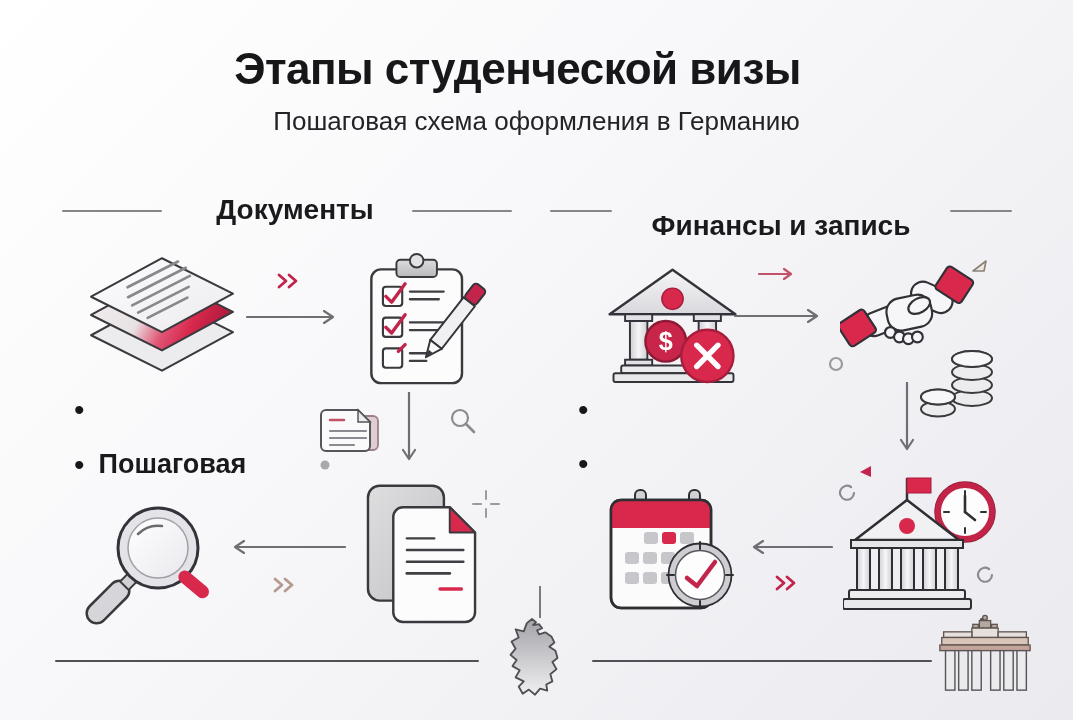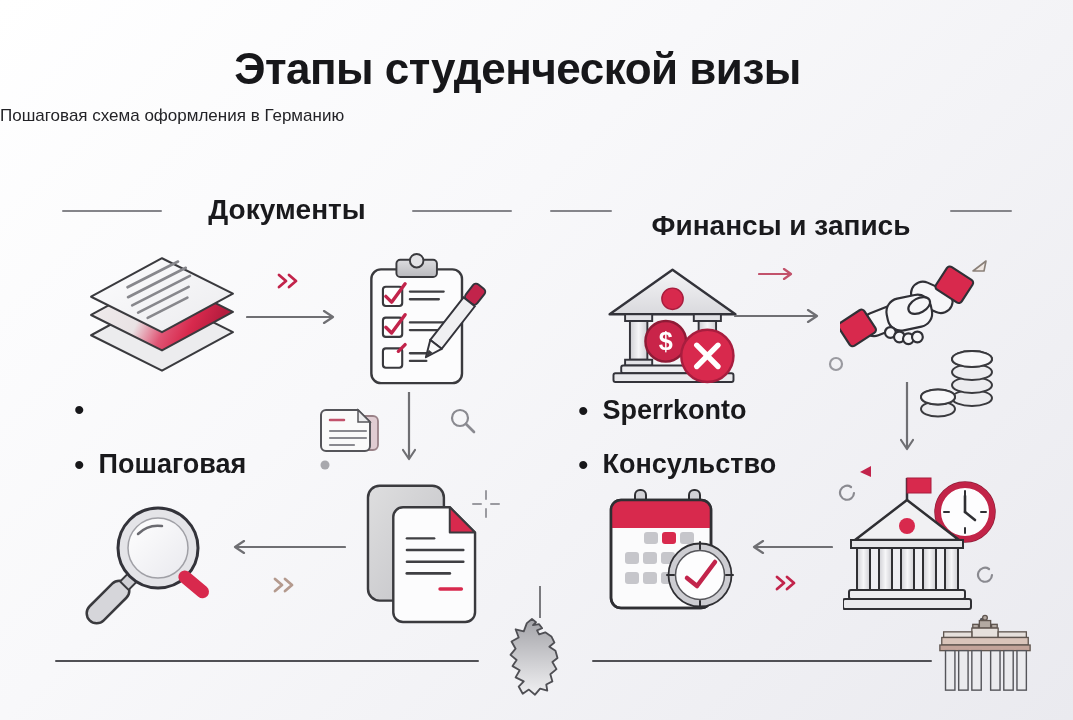--- a/index.html
+++ b/index.html
@@ -7,22 +7,22 @@
   #canvas{
     position:relative;width:1073px;height:720px;overflow:hidden;
     background:linear-gradient(135deg,#ffffff 0%,#f8f8fa 40%,#eaeaef 100%);
   }
   .abs{position:absolute;}
   .title{
     left:0;top:44px;width:1035px;text-align:center;
     font-size:44px;font-weight:700;letter-spacing:-0.5px;color:#17171a;
   }
   .subtitle{
-    left:0;top:106px;width:1073px;
-    font-size:17px;font-weight:500;color:#232327;
+    left:0;top:106px;width:1073px;text-align:center;
+    font-size:26px;font-weight:500;color:#232327;
   }
   .heading{
     font-size:28px;font-weight:700;color:#1a1a1d;text-align:center;
   }
   .hline{height:2px;background:#85858a;border-radius:1px;}
   .bullet-row{display:flex;align-items:center;gap:14px;}
   .bullet-marker{font-size:30px;color:#17171a;line-height:1;}
   .bullet-label{font-size:27px;font-weight:600;color:#19191c;}
   .bline{height:2px;background:#505055;border-radius:1px;}
   .vtick{width:2px;background:#7a7a7e;}
@@ -31,21 +31,21 @@
 </style>
 </head>
 <body>
 
 <div id="canvas">
 
   <div class="abs title">Этапы студенческой визы</div>
   <div class="abs subtitle">Пошаговая схема оформления в Германию</div>
 
   <div class="abs hline" style="left:62px;top:210px;width:100px;"></div>
-  <div class="abs heading" style="left:162px;top:194px;width:250px;">Документы</div>
+  <div class="abs heading" style="left:170px;top:194px;width:250px;">Документы</div>
   <div class="abs hline" style="left:412px;top:210px;width:100px;"></div>
 
   <div class="abs hline" style="left:550px;top:210px;width:62px;"></div>
   <div class="abs heading" style="left:631px;top:210px;width:300px;">Финансы и запись</div>
   <div class="abs hline" style="left:950px;top:210px;width:62px;"></div>
 
   <svg class="abs" style="left:86px;top:256px;" width="152" height="122" viewBox="0 0 150 120">
     <defs>
       <linearGradient id="midG" x1="0" y1="0" x2="1" y2="0.25">
         <stop offset="0" stop-color="#f0edee"></stop>
@@ -298,25 +298,23 @@
 
   <svg class="abs" style="left:900px;top:382px;" width="14" height="76" viewBox="0 0 14 76">
     <g class="arrow-stroke">
         <line x1="7" y1="0" x2="7" y2="66"></line>
         <path d="M1,58 L7,67 L13,58"></path>
       </g>
   </svg>
 
   <div class="abs bullet-row" style="left:578px;top:395px;">
     <span class="bullet-marker">•</span>
-    <span class="bullet-label">Sperrkonto</span>
   </div>
   <div class="abs bullet-row" style="left:578px;top:449px;">
     <span class="bullet-marker">•</span>
-    <span class="bullet-label">Консульство</span>
   </div>
 
   <svg class="abs" style="left:859px;top:465px;" width="14" height="14" viewBox="0 0 14 14">
     <polygon points="12,1 12,12 1,7" fill="#c2244b"></polygon>
   </svg>
 
   <svg class="abs" style="left:838px;top:484px;" width="18" height="18" viewBox="0 0 18 18">
     <path d="M13,3 A7,7 0 1 0 16,9" fill="none" stroke="#8a8a90" stroke-width="2.2" stroke-linecap="round"></path>
   </svg>
   <svg class="abs" style="left:976px;top:566px;" width="18" height="18" viewBox="0 0 18 18">

